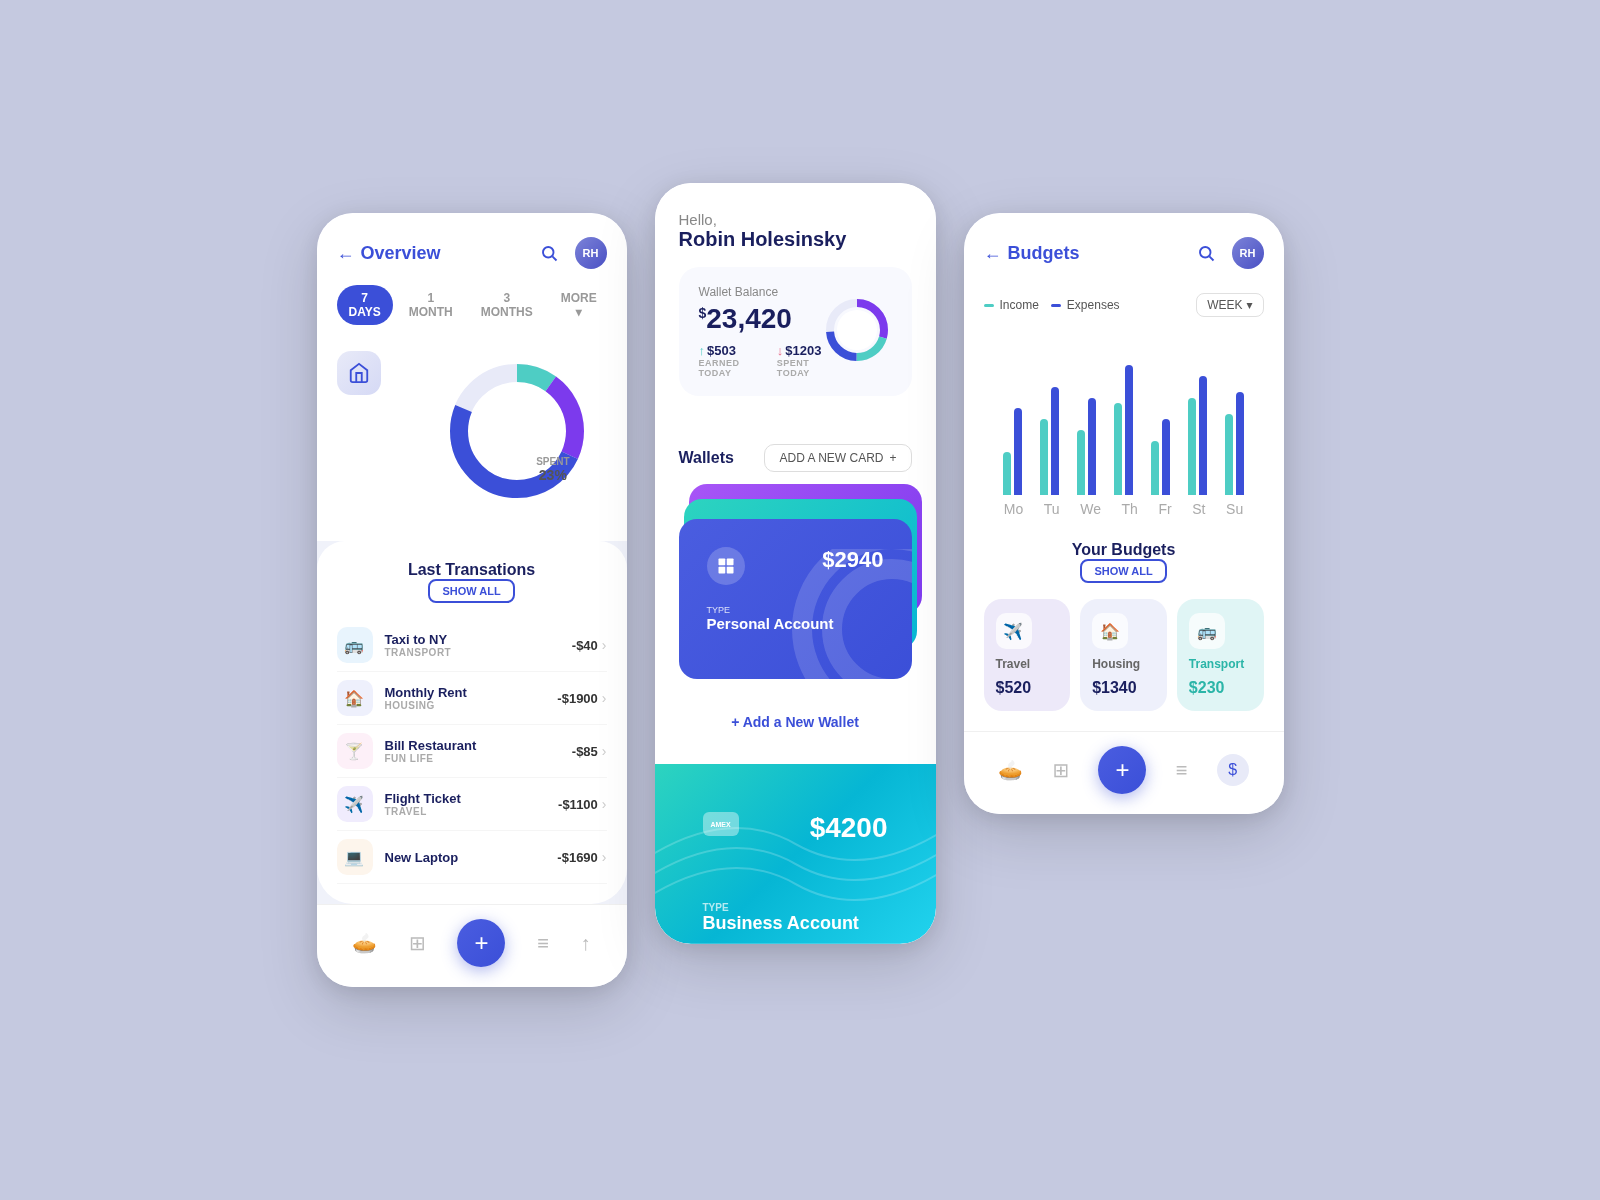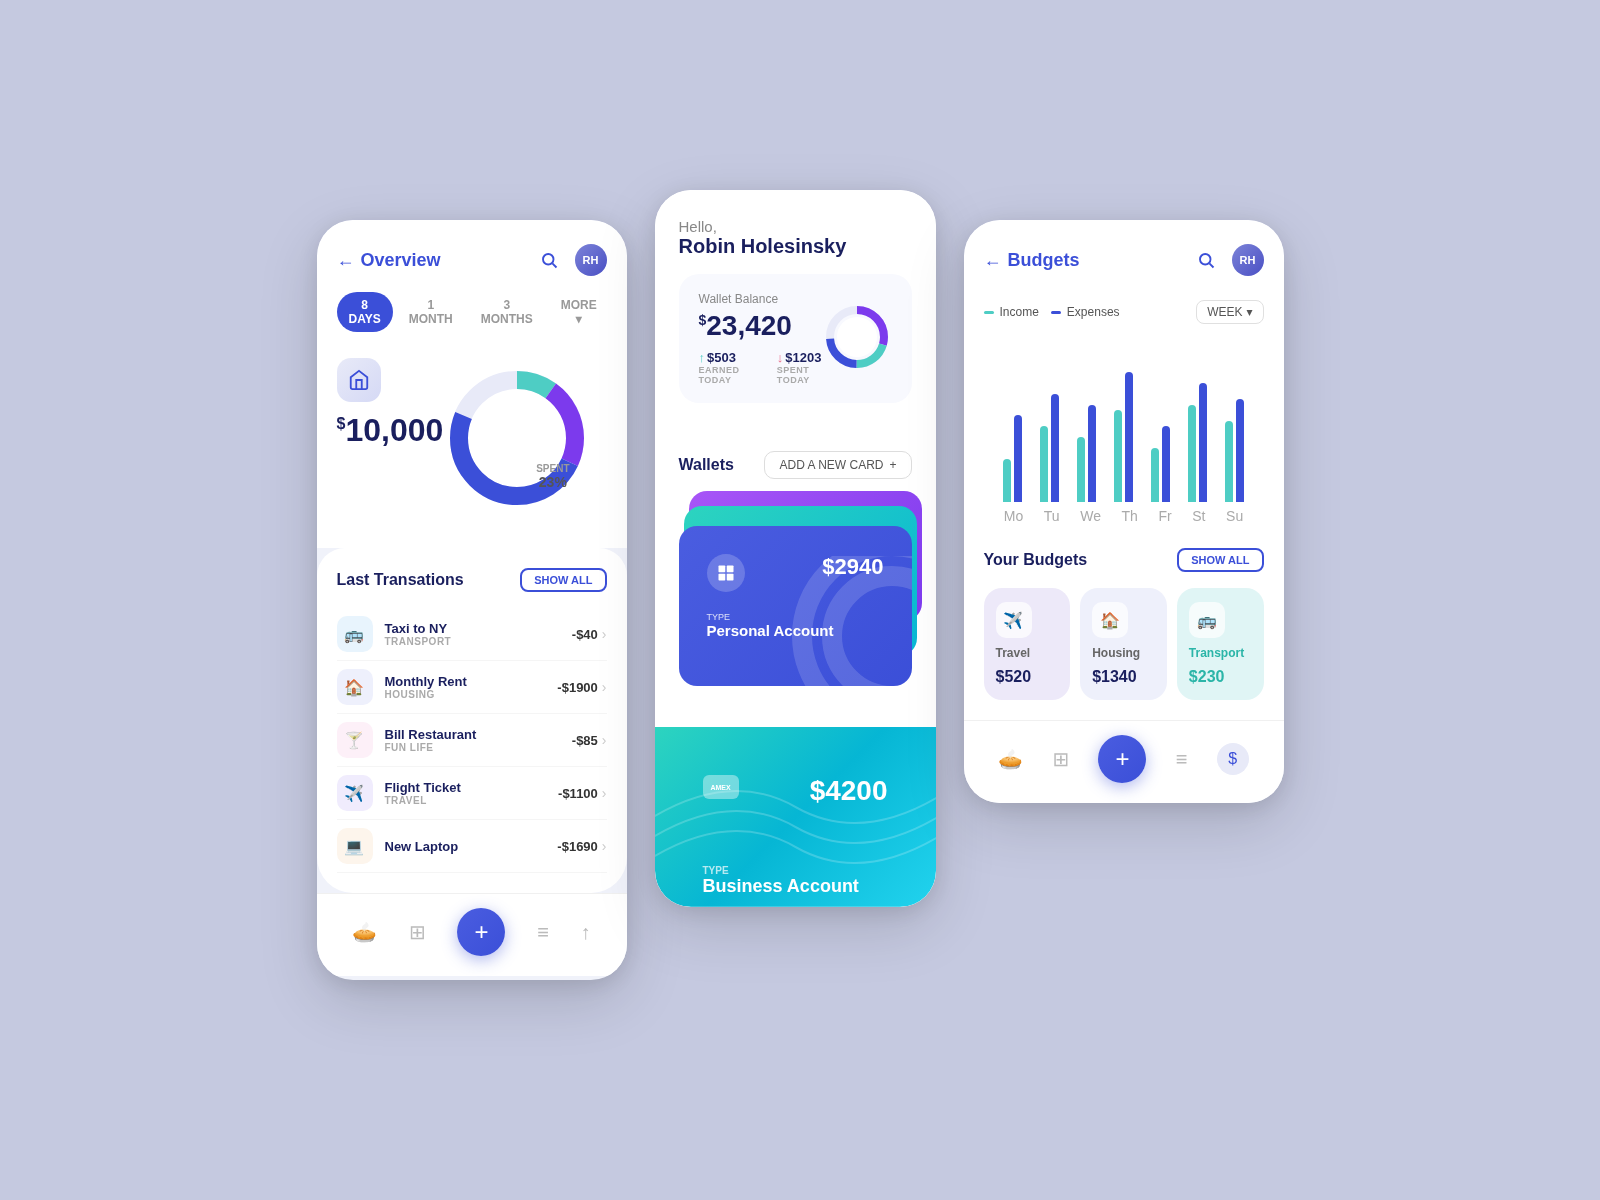--- a/index.html
+++ b/index.html
@@ -146,20 +146,21 @@
       border-radius: 28px 28px 36px 36px;
       margin-top: 0;
       padding: 20px;
       flex: 1;
     }
     .section-header {
       display: flex;
       align-items: center;
       justify-content: space-between;
       margin-bottom: 16px;
+      flex-direction: column;
     }
     .section-title {
       font-size: 16px;
       font-weight: 700;
       color: #1a1f5e;
     }
     .show-all-btn {
       border: 2px solid #3b4fd8;
       color: #3b4fd8;
       background: transparent;
@@ -496,35 +497,32 @@
             <svg width="18" height="18" viewBox="0 0 24 24" fill="none" stroke="#3b4fd8" stroke-width="2.5">
               <circle cx="11" cy="11" r="7"></circle>
                 <line x1="16.5" y1="16.5" x2="22" y2="22"></line>
             </svg>
           </div>
           <div class="avatar-small">RH</div>
         </div>
       </div>
 
       <div class="time-filters">
-        <button class="filter-btn active">8 DAYS</button>
+        <button class="filter-btn active">7 DAYS</button>
         <button class="filter-btn inactive">1 MONTH</button>
         <button class="filter-btn inactive">3 MONTHS</button>
         <button class="filter-btn more">MORE ▾</button>
       </div>
 
       <div class="chart-area">
         <div class="home-icon-box">
           <svg width="22" height="22" viewBox="0 0 24 24" fill="none" stroke="#3b4fd8" stroke-width="2">
             <path d="M3 9l9-7 9 7v11a2 2 0 01-2 2H5a2 2 0 01-2-2z"></path>
               <polyline points="9 22 9 12 15 12 15 22"></polyline>
           </svg>
-        </div>
-        <div class="amount-label">
-          <sup>$</sup><span>10,000</span>
         </div>
 
         <div class="donut-container">
           <svg width="160" height="160" viewBox="0 0 160 160" class="donut">
 
             <circle cx="80" cy="80" r="58" fill="none" stroke="#e8eaf8" stroke-width="18"></circle>
 
             <circle cx="80" cy="80" r="58" fill="none" stroke="#4ecdc4" stroke-width="18" stroke-dasharray="36 328" stroke-dashoffset="0"></circle>
 
             <circle cx="80" cy="80" r="58" fill="none" stroke="#7c3aed" stroke-width="18" stroke-dasharray="80 284" stroke-dashoffset="-36"></circle>
@@ -677,20 +675,21 @@
             </div>
             <div class="card-amount">$2940</div>
           </div>
           <div class="card-bottom" style="position:relative;z-index:2;margin-top:20px;">
             <div class="card-type-label">TYPE</div>
             <div class="card-type-name">Personal Account</div>
           </div>
         </div>
       </div>
 
+      <div class="add-wallet-link">+ Add a New Wallet</div>
     </div>
 
     <div class="large-card" style="margin: 0; border-radius: 0 0 36px 36px; height: 180px;">
 
       <svg style="position:absolute;bottom:0;left:0;width:100%;height:100%;opacity:0.2;" viewBox="0 0 320 180" preserveAspectRatio="none">
         <path d="M-20 120 Q80 60 160 100 Q240 140 340 80 L340 180 L-20 180 Z" fill="none" stroke="white" stroke-width="2"></path>
         <path d="M-20 140 Q80 80 160 120 Q240 160 340 100 L340 180 L-20 180 Z" fill="none" stroke="white" stroke-width="2"></path>
         <path d="M-20 100 Q80 40 160 80 Q240 120 340 60 L340 180 L-20 180 Z" fill="none" stroke="white" stroke-width="2"></path>
       </svg>
       <div style="position:relative;z-index:2;padding:24px;">

